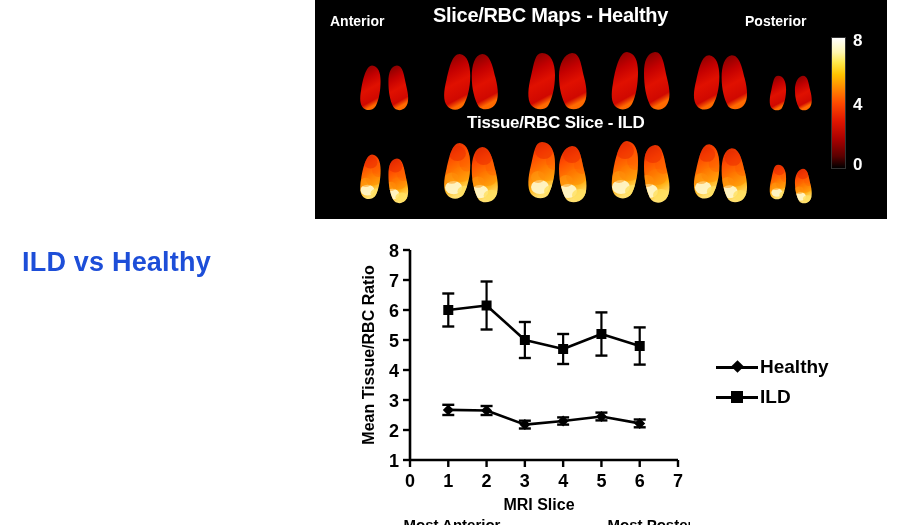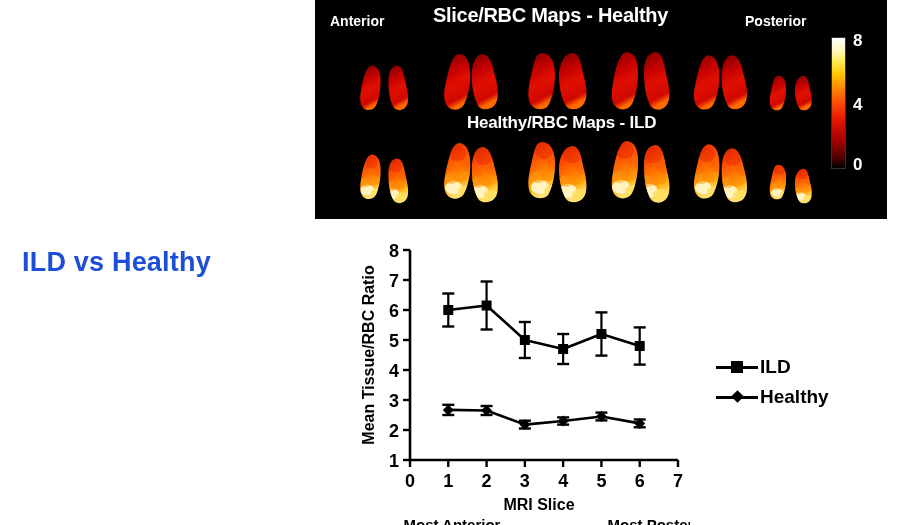--- a/index.html
+++ b/index.html
@@ -55,21 +55,21 @@
   .legend-txt{font-size:19px;font-weight:bold;color:#000;margin-left:2px;}
 </style>
 </head>
 <body>
 
 <div id="mri-panel">
 
   <div class="panel-title" id="label-anterior">Anterior</div>
   <div class="panel-title" id="title-healthy">Slice/RBC Maps - Healthy</div>
   <div class="panel-title" id="label-posterior">Posterior</div>
-  <div class="panel-title" id="title-ild">Healthy/RBC Maps - ILD</div>
+  <div class="panel-title" id="title-ild">Tissue/RBC Slice - ILD</div>
 
   <div class="slice-row" id="row-healthy">
       <div class="slice" style="left: 40px;">
         <div class="lung" style="width: 31px; height: 48px; left: 0px;">
           <svg width="31" height="48" viewBox="0 0 40 62">
             <defs>
               <linearGradient id="g_healthy_0_left" x1="0" y1="0" x2="0.25" y2="1">
                 <stop offset="0" stop-color="#7a0000"></stop>
                 <stop offset="0.35" stop-color="#c40000"></stop>
                 <stop offset="0.6" stop-color="#e01000"></stop>
@@ -665,24 +665,24 @@
         <line x1="273.71428571428567" y1="189.29999999999998" x2="285.71428571428567" y2="189.29999999999998" stroke="#000000" stroke-width="2.4"></line>
         <polygon points="279.71428571428567,179.89999999999998 285.21428571428567,185.39999999999998 279.71428571428567,190.89999999999998 274.21428571428567,185.39999999999998" fill="#000000"></polygon>
       </g>
     </svg>
 </div>
 
 <div id="legend">
   <div class="legend-row">
     <span class="legend-key">
       <span class="kline"></span>
+        <span class="kdia"></span>
+    </span>
+    <span class="legend-txt">Healthy</span>
+  </div>
+  <div class="legend-row">
+    <span class="legend-key">
+      <span class="kline"></span>
         <span class="ksq"></span>
     </span>
     <span class="legend-txt">ILD</span>
   </div>
-  <div class="legend-row">
-    <span class="legend-key">
-      <span class="kline"></span>
-        <span class="kdia"></span>
-    </span>
-    <span class="legend-txt">Healthy</span>
-  </div>
 </div>
 
 </body></html>

